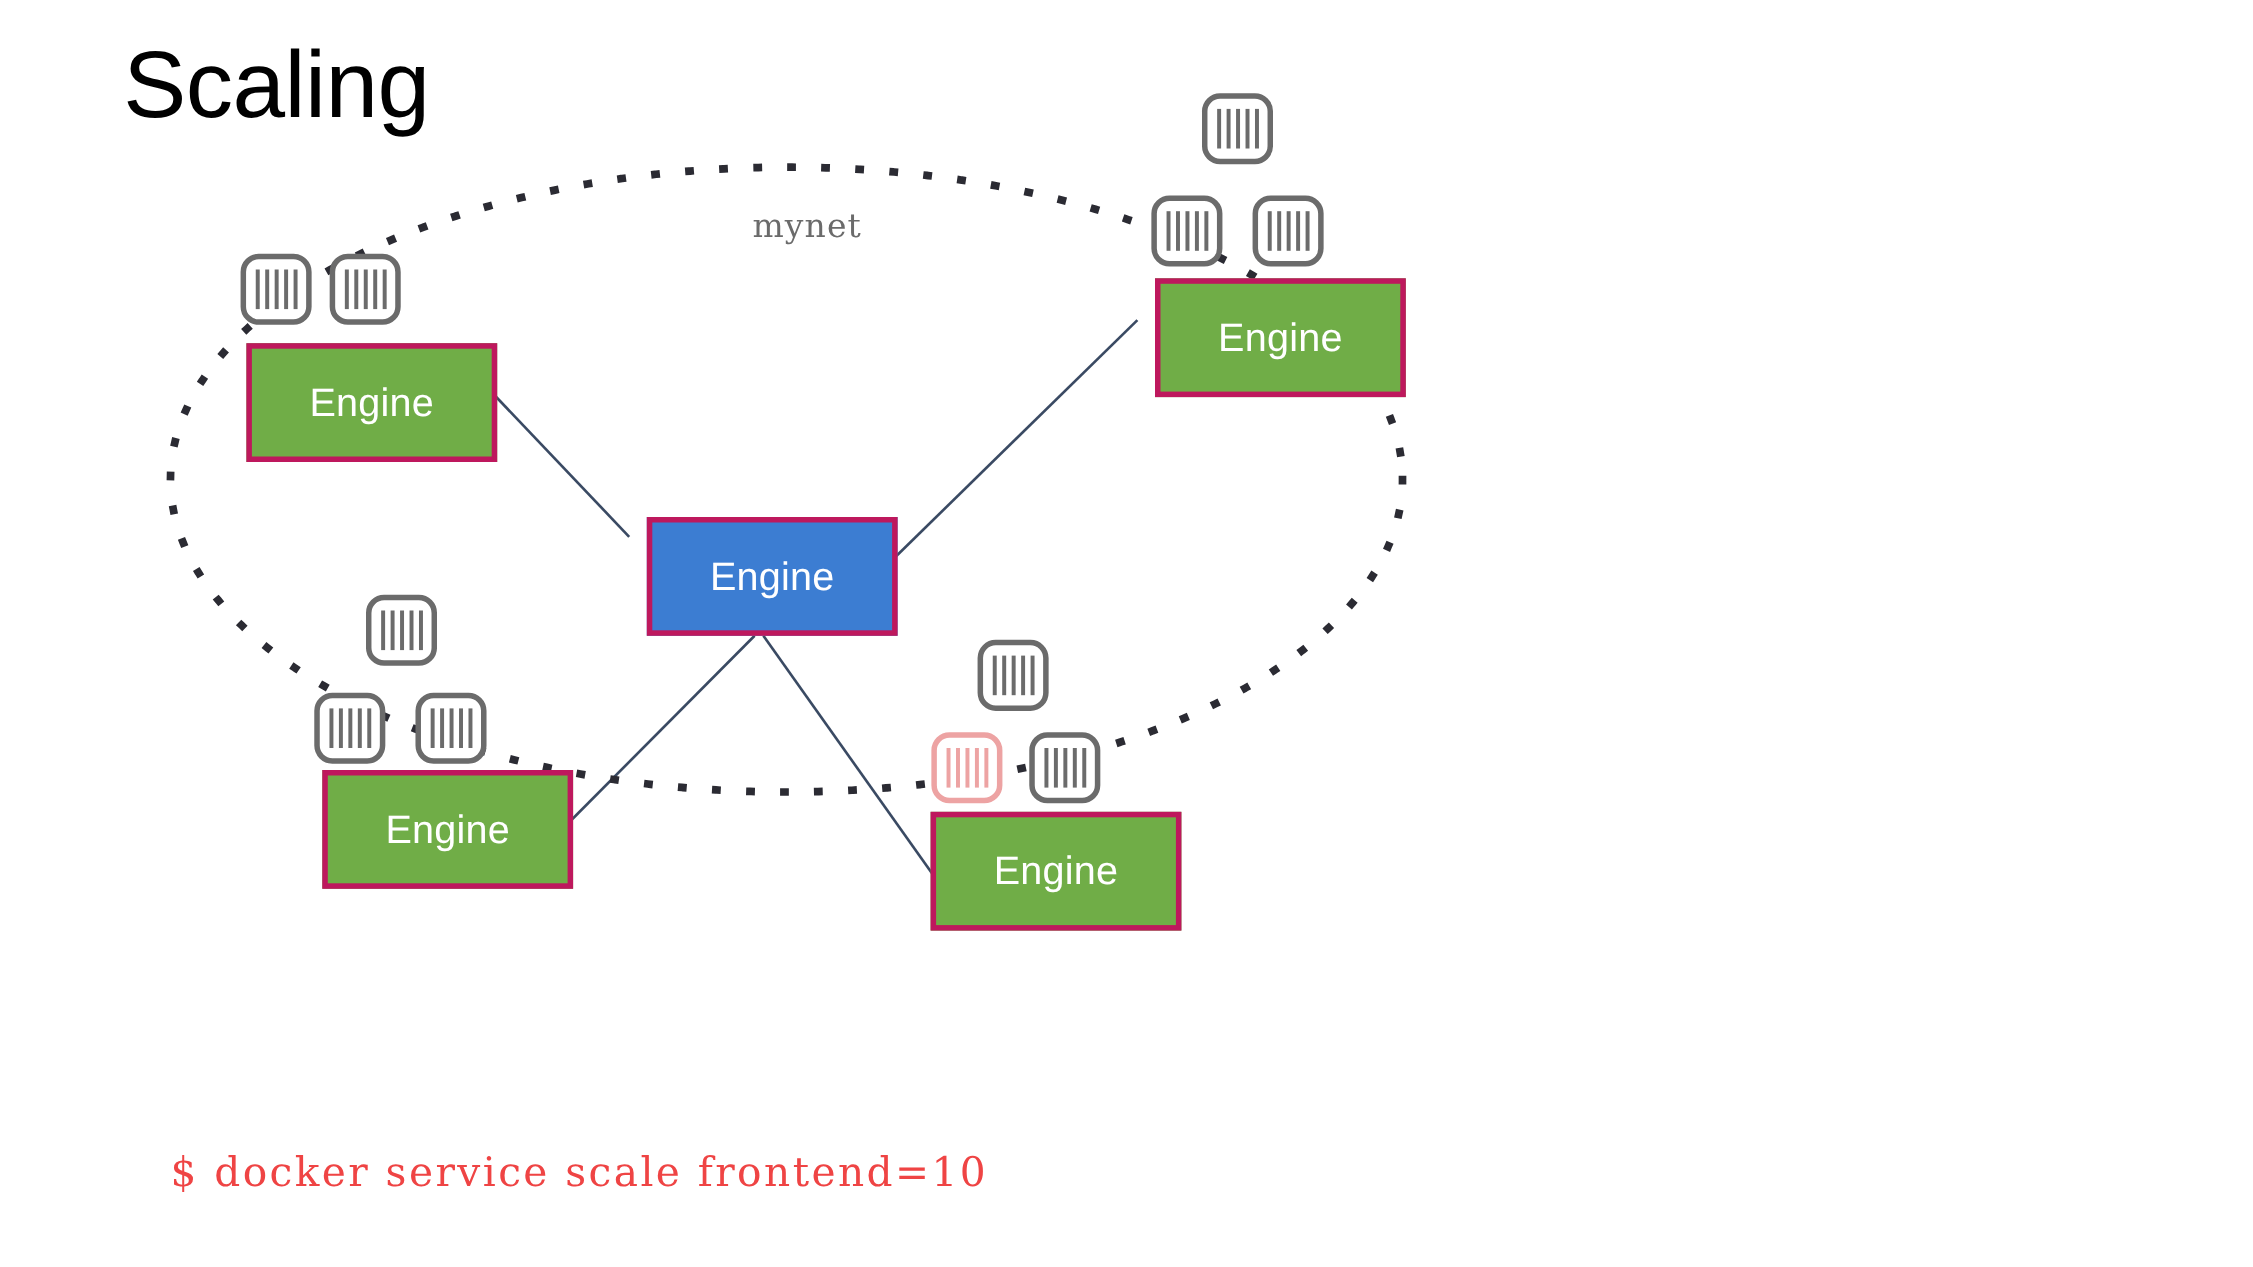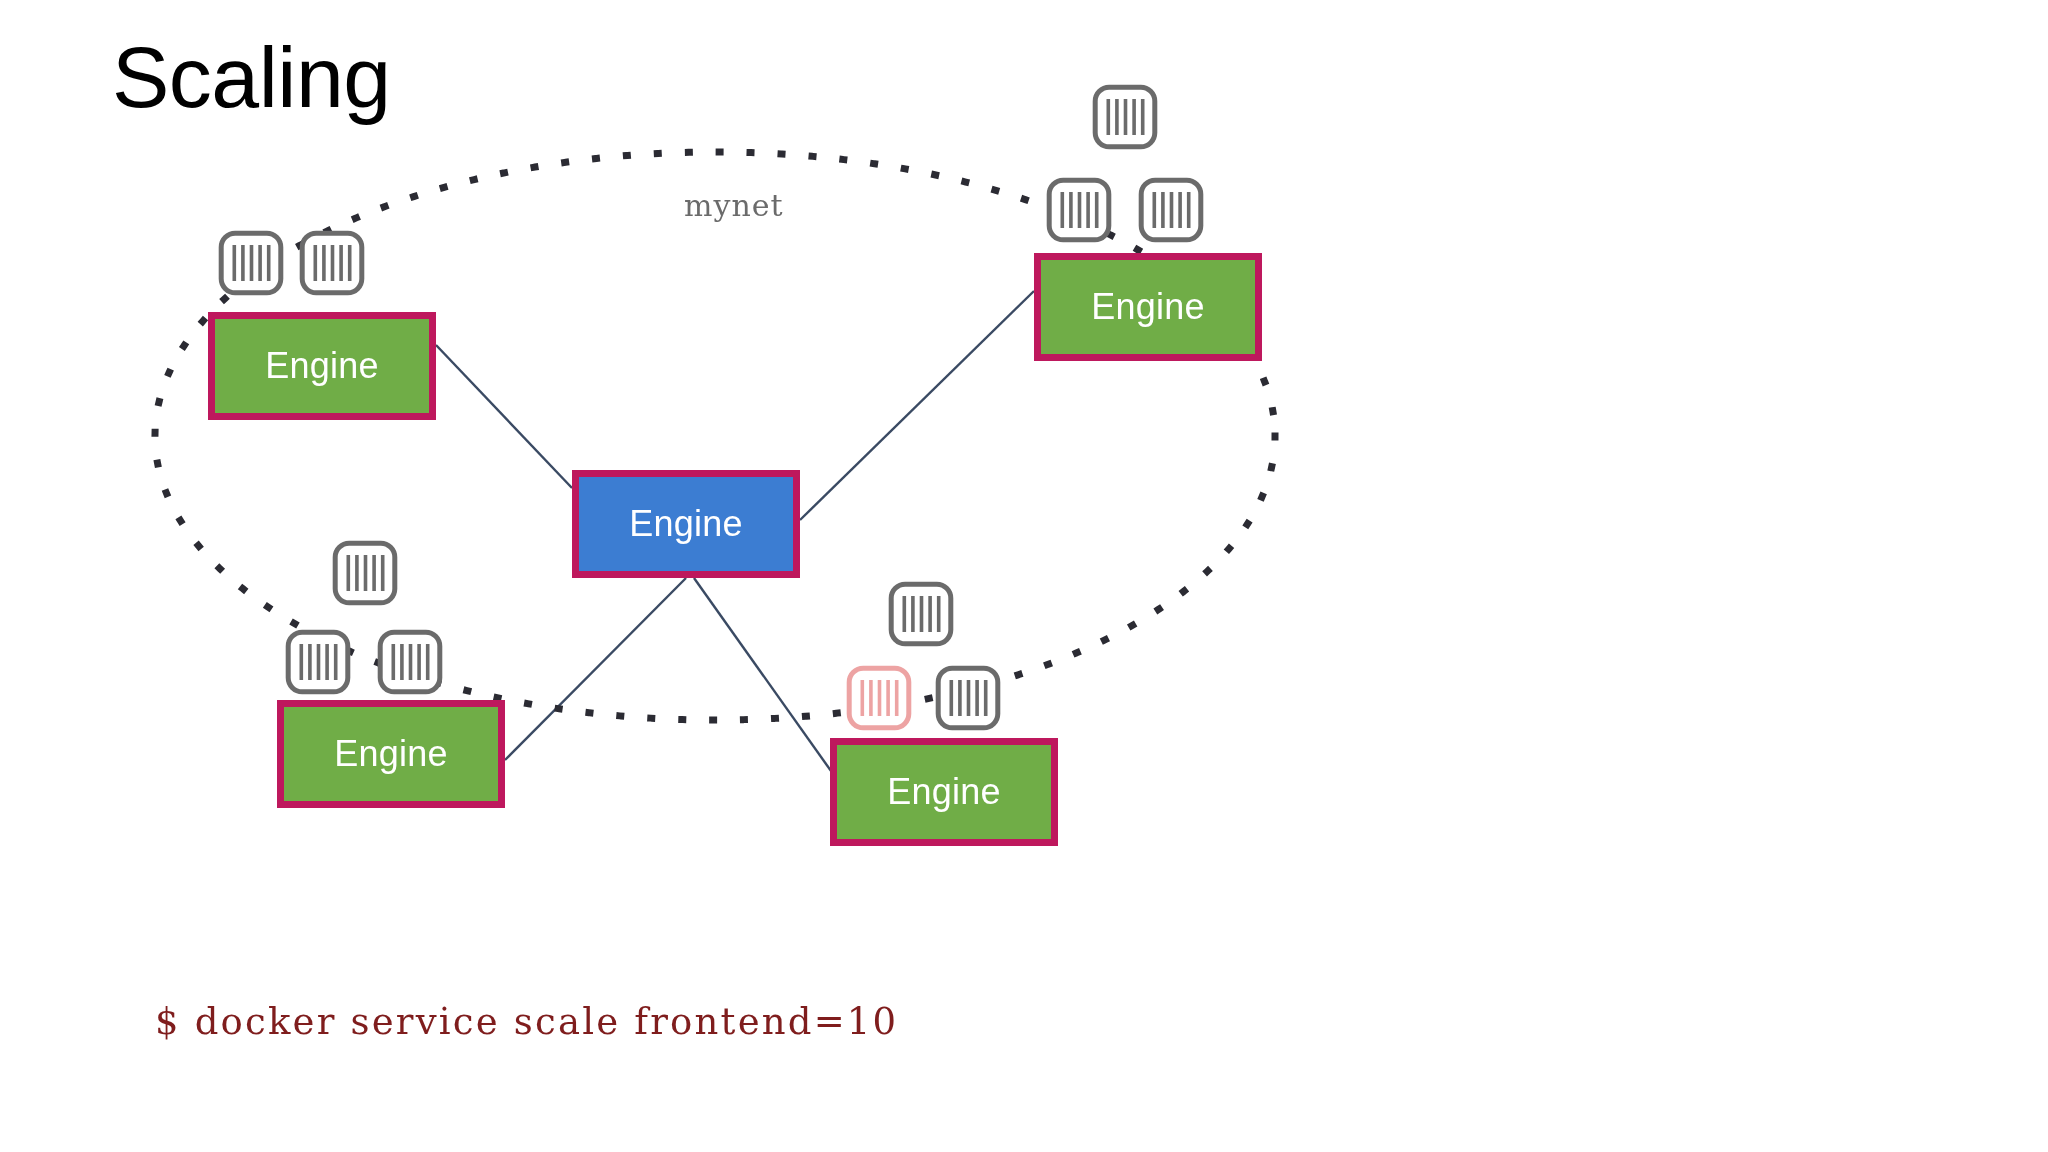--- a/index.html
+++ b/index.html
@@ -29,47 +29,48 @@
     font-size: 86px;
     font-weight: 400;
     color: #000000;
     letter-spacing: -0.5px;
     line-height: 1.0;
     white-space: nowrap;
   }
   #command-line {
     position: absolute;
     left: 155px;
-    top: 1000px;
+    top: 1044px;
     font-family: "DejaVu Serif", serif;
     font-size: 37px;
     font-weight: 400;
-    color: #7f1d1d;
+    color: #ef4444;
     letter-spacing: 2.2px;
     white-space: nowrap;
   }
   #diagram-svg {
     position: absolute;
     left: 0;
     top: 0;
     width: 2048px;
     height: 1152px;
   }
   .engine-box {
     position: absolute;
     box-sizing: border-box;
-    border: 7px solid #be185d;
+    border: 5px solid #be185d;
     display: flex;
     align-items: center;
     justify-content: center;
     color: #ffffff;
     font-family: "Liberation Sans", sans-serif;
     font-size: 36px;
     font-weight: 400;
     letter-spacing: 0.2px;
+    margin-left: 16px;
   }
   .engine-green { background: #70ad47; }
   .engine-blue  { background: #3c7dd2; }
   .net-label {
     position: absolute;
     font-family: "DejaVu Serif", serif;
     font-size: 30px;
     color: #6b6b6b;
     letter-spacing: 1px;
     white-space: nowrap;

